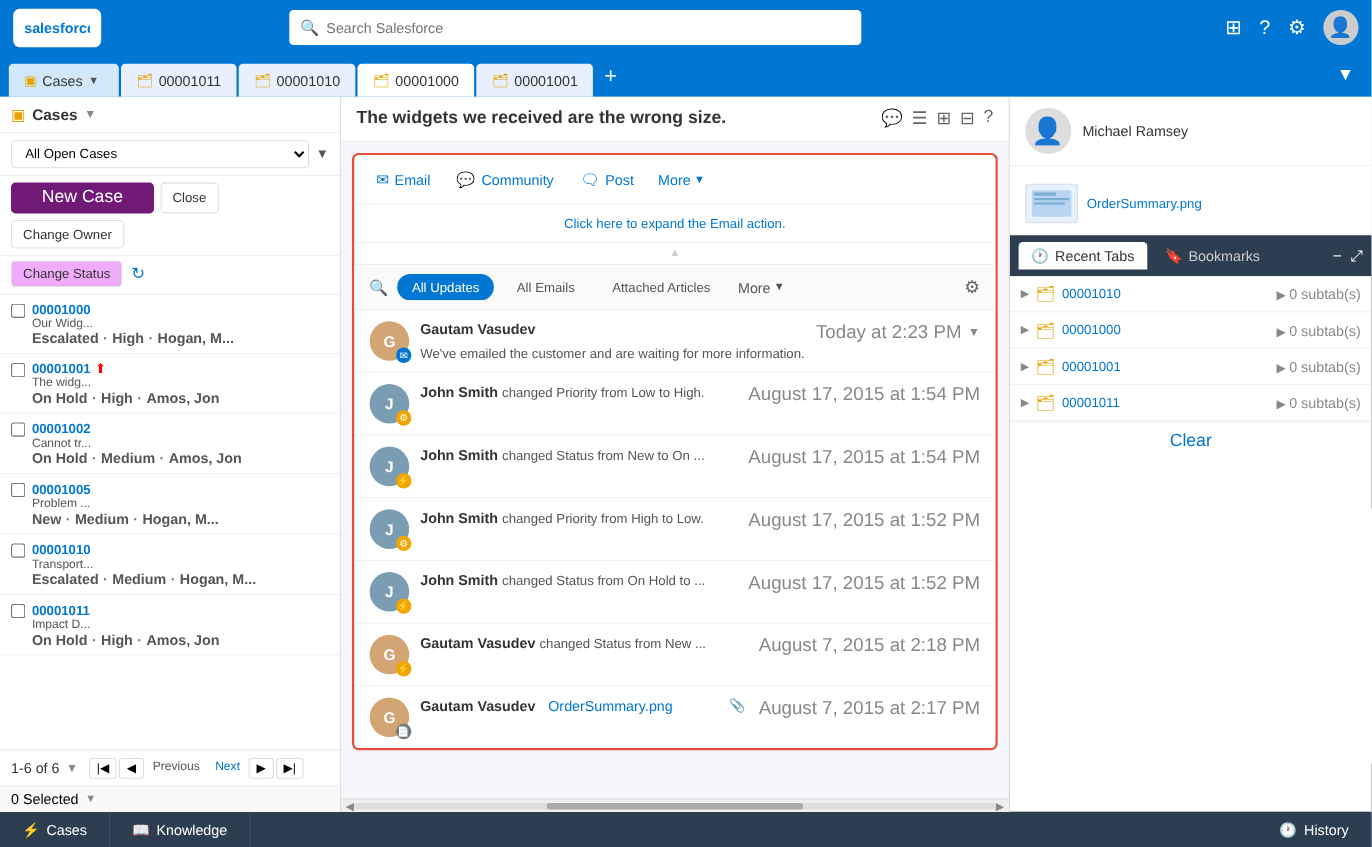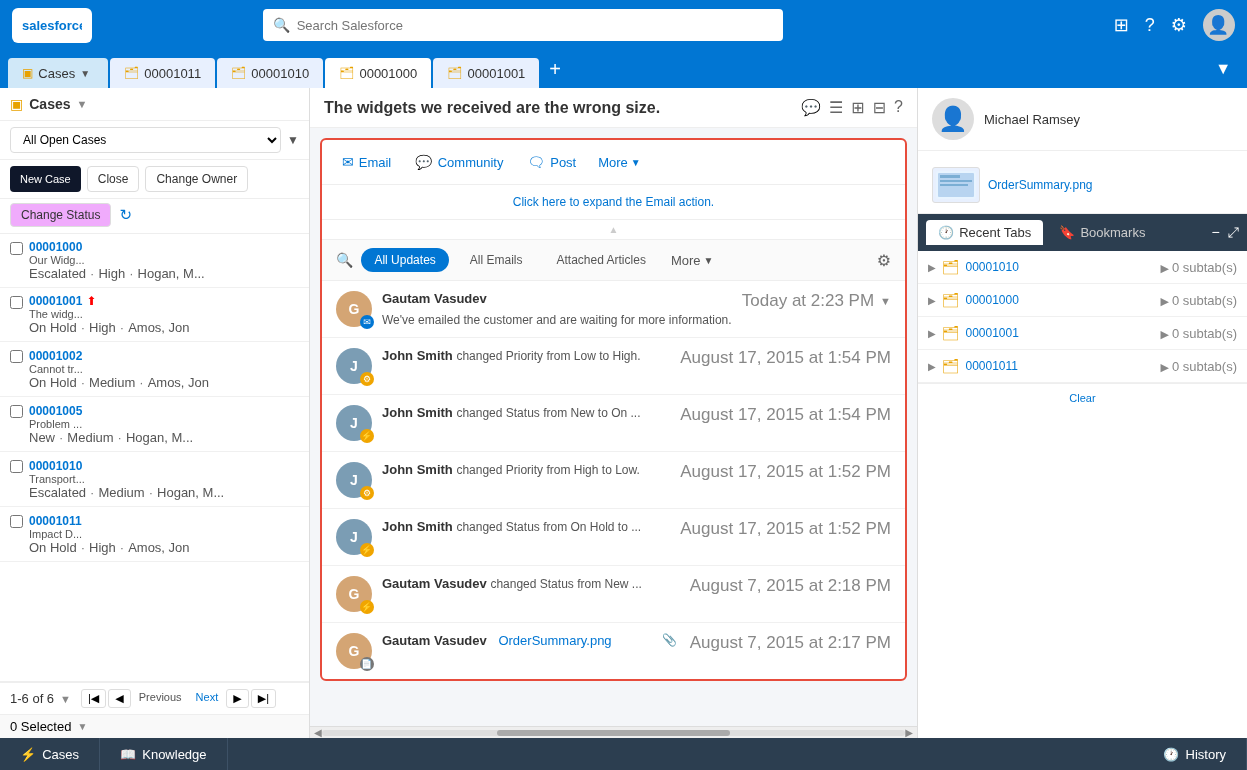--- a/index.html
+++ b/index.html
@@ -158,26 +158,26 @@
       background: white;
     }
     .action-buttons {
       display: flex;
       padding: 6px 10px;
       gap: 6px;
       border-bottom: 1px solid #eee;
       flex-wrap: wrap;
     }
     .btn-primary {
-      background: #0f172a;
+      background: #701a75;
       color: white;
       border: none;
       border-radius: 4px;
-      padding: 5px 10px;
-      font-size: 11px;
+      padding: 5px 28px;
+      font-size: 16px;
       cursor: pointer;
     }
     .btn-secondary {
       background: white;
       color: #333;
       border: 1px solid #ddd;
       border-radius: 4px;
       padding: 5px 10px;
       font-size: 12px;
       cursor: pointer;
@@ -237,20 +237,21 @@
       overflow: hidden;
       text-overflow: ellipsis;
       max-width: 140px;
     }
     .case-meta {
       display: flex;
       gap: 4px;
       font-size: 11px;
       color: #777;
       flex-wrap: wrap;
+      font-weight: bold;
     }
     .case-status { color: #555; }
     .case-priority { color: #555; }
     .case-owner { color: #555; }
     .priority-flag {
       color: red;
       font-size: 12px;
     }
 
     
@@ -638,21 +639,21 @@
       font-size: 12px;
     }
     .rtab-subtabs {
       color: #888;
       font-size: 11px;
     }
     .rtab-clear {
       text-align: center;
       padding: 8px;
       color: #0176d3;
-      font-size: 11px;
+      font-size: 16px;
       cursor: pointer;
       border-top: 1px solid #eee;
     }
 
     
     .bottom-bar {
       height: 32px;
       background: #2c3e50;
       display: flex;
       align-items: center;

